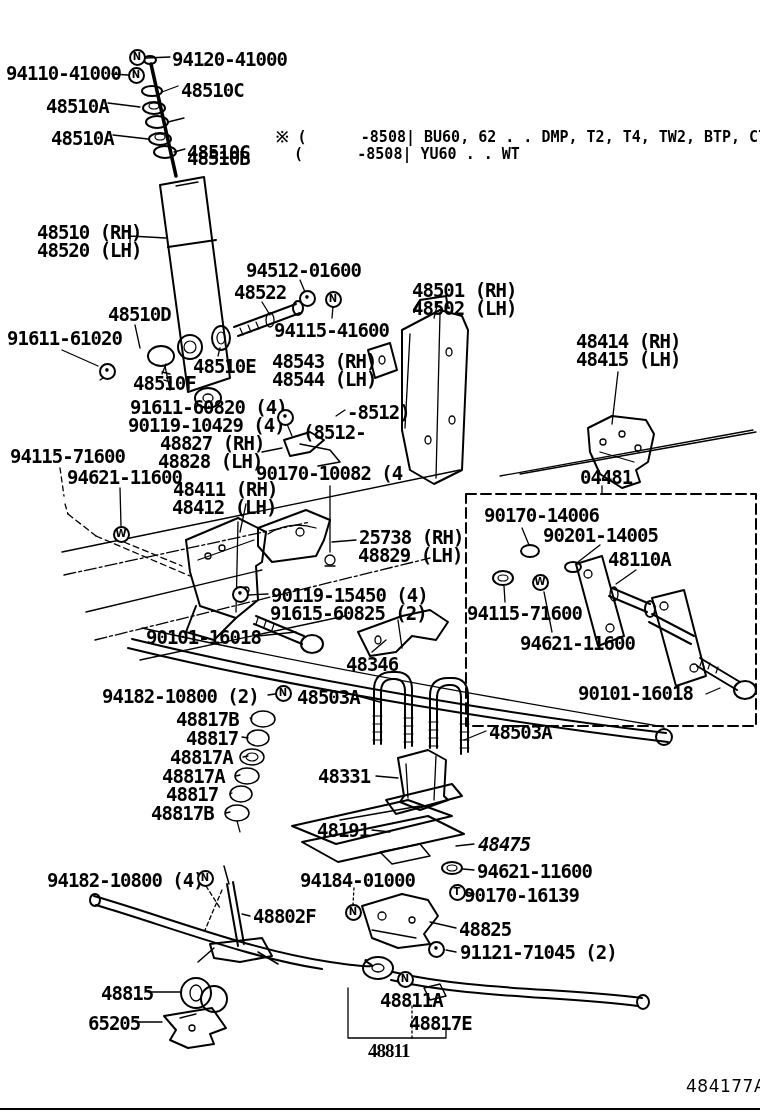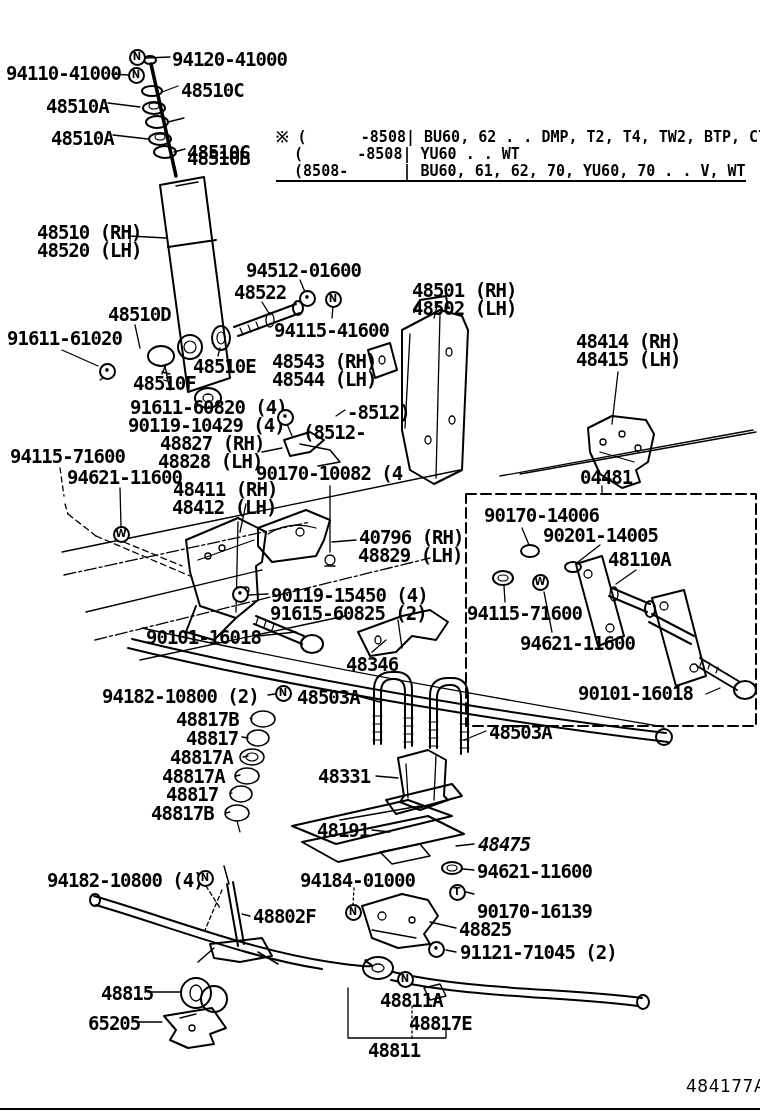--- a/index.html
+++ b/index.html
@@ -298,21 +298,21 @@
       <ellipse cx="258" cy="738" rx="11" ry="8"></ellipse>
       <ellipse cx="252" cy="757" rx="12" ry="8"></ellipse>
       <ellipse cx="252" cy="757" rx="6" ry="4" stroke-width="1.2"></ellipse>
       <ellipse cx="247" cy="776" rx="12" ry="8"></ellipse>
       <ellipse cx="241" cy="794" rx="11" ry="8"></ellipse>
       <ellipse cx="237" cy="813" rx="12" ry="8"></ellipse>
       <path d="M237,821 L240,832" stroke-width="1.2"></path>
     </g>
   </svg>
 
-  <div id="notebox"><span class="nline">※ (      -8508| BU60, 62 . . DMP, T2, T4, TW2, BTP, CTP</span><span class="nline">  (      -8508| YU60 . . WT</span><span class="nline underlined">  (8508-      | BU60, 61, 62, 70, YU60, 70 . . V, WT</span></div>
+  <div id="notebox"><span class="nline">※ (      -8508| BU60, 62 . . DMP, T2, T4, TW2, BTP, CTP</span><span class="nline">  (      -8508| YU60 . . WT</span></div>
 
   <div id="labels-layer">
       <div class="label" style="left: 172px; top: 50px;">94120-41000</div>
       <div class="label" style="left: 6px; top: 64px;">94110-41000</div>
       <div class="label" style="left: 181px; top: 81px;">48510C</div>
       <div class="label" style="left: 46px; top: 97px;">48510A</div>
       <div class="label" style="left: 187px; top: 112px; margin-top: 37px;">48510B</div>
       <div class="label" style="left: 51px; top: 129px;">48510A</div>
       <div class="label" style="left: 187px; top: 143px;">48510C</div>
       <div class="label" style="left: 37px; top: 223px;">48510 (RH)</div>
@@ -334,21 +334,21 @@
       <div class="label" style="left: 128px; top: 416px;">90119-10429 (4)</div>
       <div class="label" style="left: 347px; top: 403px;">-8512)</div>
       <div class="label" style="left: 303px; top: 423px;">(8512-</div>
       <div class="label" style="left: 160px; top: 434px;">48827 (RH)</div>
       <div class="label" style="left: 158px; top: 452px;">48828 (LH)</div>
       <div class="label" style="left: 10px; top: 447px;">94115-71600</div>
       <div class="label" style="left: 67px; top: 468px;">94621-11600</div>
       <div class="label" style="left: 256px; top: 464px;">90170-10082 (4</div>
       <div class="label" style="left: 173px; top: 480px;">48411 (RH)</div>
       <div class="label" style="left: 172px; top: 498px;">48412 (LH)</div>
-      <div class="label" style="left: 359px; top: 528px;">40796 (RH)</div>
+      <div class="label" style="left: 359px; top: 528px;">25738 (RH)</div>
       <div class="label" style="left: 358px; top: 546px;">48829 (LH)</div>
       <div class="label" style="left: 271px; top: 586px;">90119-15450 (4)</div>
       <div class="label" style="left: 270px; top: 604px;">91615-60825 (2)</div>
       <div class="label" style="left: 146px; top: 628px;">90101-16018</div>
       <div class="label" style="left: 346px; top: 655px;">48346</div>
       <div class="label" style="left: 580px; top: 468px;">04481</div>
       <div class="label" style="left: 484px; top: 506px;">90170-14006</div>
       <div class="label" style="left: 543px; top: 526px;">90201-14005</div>
       <div class="label" style="left: 608px; top: 550px;">48110A</div>
       <div class="label" style="left: 467px; top: 604px;">94115-71600</div>
@@ -360,31 +360,31 @@
       <div class="label" style="left: 186px; top: 729px;">48817</div>
       <div class="label" style="left: 170px; top: 748px;">48817A</div>
       <div class="label" style="left: 162px; top: 767px;">48817A</div>
       <div class="label" style="left: 166px; top: 785px;">48817</div>
       <div class="label" style="left: 151px; top: 804px;">48817B</div>
       <div class="label" style="left: 318px; top: 767px;">48331</div>
       <div class="label" style="left: 489px; top: 723px;">48503A</div>
       <div class="label" style="left: 317px; top: 821px;">48191</div>
       <div class="label" style="left: 478px; top: 835px; font-style: italic;">48475</div>
       <div class="label" style="left: 477px; top: 862px;">94621-11600</div>
-      <div class="label" style="left: 477px; top: 886px; margin-top: 16px;">90170-16139</div>
+      <div class="label" style="left: 464px; top: 886px;">90170-16139</div>
       <div class="label" style="left: 47px; top: 871px;">94182-10800 (4)</div>
       <div class="label" style="left: 300px; top: 871px;">94184-01000</div>
       <div class="label" style="left: 253px; top: 907px;">48802F</div>
       <div class="label" style="left: 459px; top: 920px;">48825</div>
       <div class="label" style="left: 460px; top: 943px;">91121-71045 (2)</div>
       <div class="label" style="left: 101px; top: 984px;">48815</div>
       <div class="label" style="left: 88px; top: 1014px;">65205</div>
       <div class="label" style="left: 380px; top: 991px;">48811A</div>
       <div class="label" style="left: 409px; top: 1014px;">48817E</div>
-      <div class="label" style="left: 368px; top: 1041px;">48811</div>
+      <div class="label" style="left: 368px; top: 1041px; font-family: Liberation Serif, serif;">48811</div>
     </div>
   <div id="icons-layer">
       <div class="hw" style="left: 128.5px; top: 48.5px;">N</div>
       <div class="hw" style="left: 127.5px; top: 66.5px;">N</div>
       <div class="hw" style="left: 324.5px; top: 290.5px;">N</div>
       <div class="hw" style="left: 274.5px; top: 684.5px;">N</div>
       <div class="hw" style="left: 196.5px; top: 869.5px;">N</div>
       <div class="hw" style="left: 344.5px; top: 903.5px;">N</div>
       <div class="hw" style="left: 396.5px; top: 970.5px;">N</div>
       <div class="hw" style="left: 112.5px; top: 525.5px;">W</div>

